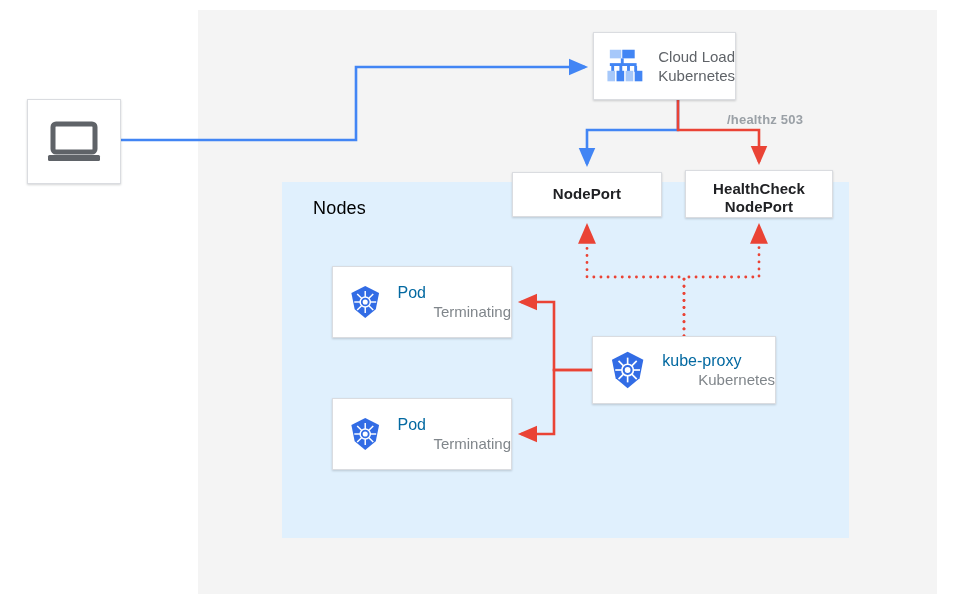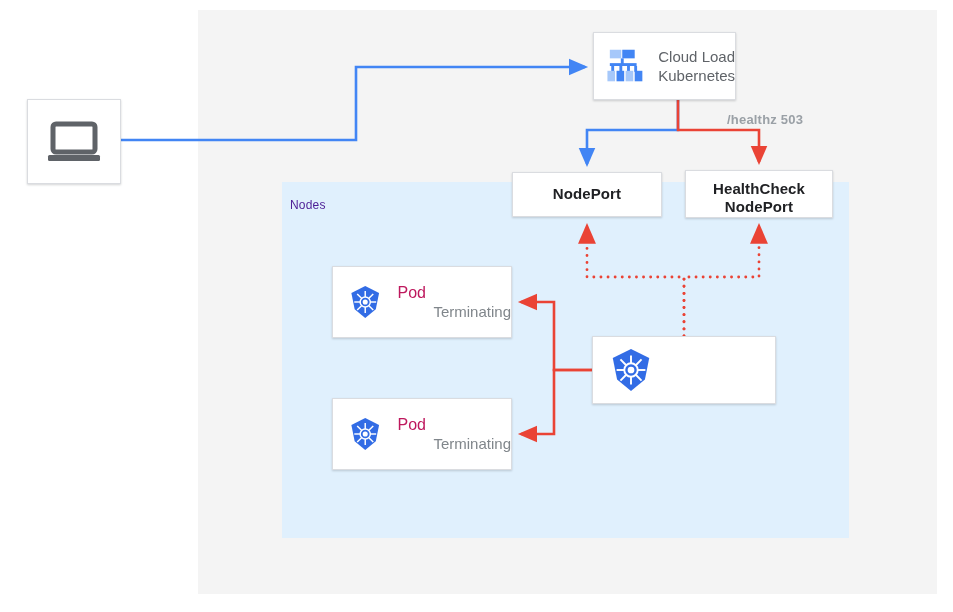--- a/index.html
+++ b/index.html
@@ -26,24 +26,24 @@
   .nodes-region {
     position: absolute;
     left: 282px;
     top: 182px;
     width: 567px;
     height: 356px;
     background: #e0f0fd;
   }
   .nodes-label {
     position: absolute;
-    left: 290px;
+    left: 313px;
     top: 198px;
-    font-size: 12px;
-    color: #4c1d95;
+    font-size: 18px;
+    color: #000000;
     letter-spacing: .2px;
   }
   .card {
     position: absolute;
     background: #ffffff;
     border: 1px solid #dadce0;
     box-sizing: border-box;
     box-shadow: 0 1px 2px rgba(60,64,67,.22);
   }
   .laptop-card {
@@ -73,21 +73,21 @@
     display: flex; align-items: center; padding-left: 14px;
   }
   .card-text { margin-left: 14px; line-height: 1.25; }
   .title-2l {
     font-size: 15px; color: #5f6368; line-height: 1.3;
   }
   .bold-label {
     font-size: 15px; font-weight: bold; color: #202124;
     text-align: center; line-height: 1.25; letter-spacing: .1px;
   }
-  .primary-text { font-size: 16px; color: #be185d; }
+  .primary-text { font-size: 16px; color: #0369a1; }
   .secondary-text { font-size: 15px; color: #80868b; margin-left: 36px; }
   .healthz-label {
     position: absolute; left: 690px; top: 112px;
     font-size: 13px; font-weight: bold; color: #9aa0a6;
     letter-spacing: .2px;
     margin-left: 37px;
   }
   svg.wires { position: absolute; left: 0; top: 0; width: 953px; height: 612px; }
 </style>
 </head>
@@ -220,15 +220,19 @@
         <line x1="50" y1="20" x2="50" y2="36"></line>
         <line x1="50" y1="64" x2="50" y2="80"></line>
         <line x1="20" y1="50" x2="36" y2="50"></line>
         <line x1="64" y1="50" x2="80" y2="50"></line>
         <line x1="28" y1="28" x2="40" y2="40"></line>
         <line x1="60" y1="60" x2="72" y2="72"></line>
         <line x1="72" y1="28" x2="60" y2="40"></line>
         <line x1="40" y1="60" x2="28" y2="72"></line>
       </g>
     </svg>
+    <div class="card-text">
+      <div class="primary-text">kube-proxy</div>
+      <div class="secondary-text">Kubernetes</div>
+    </div>
   </div>
 
 </div>
 
 </body></html>

